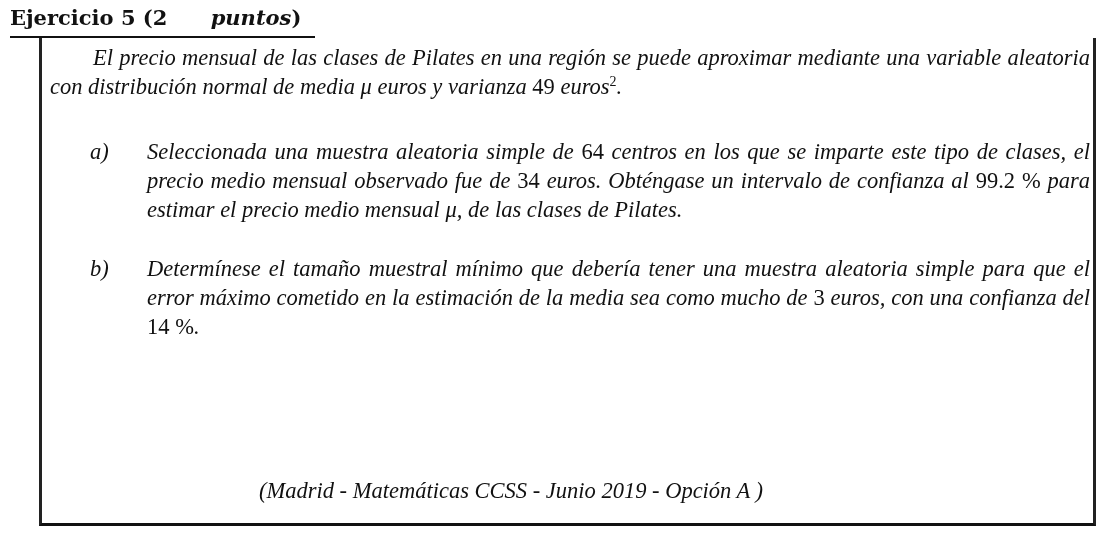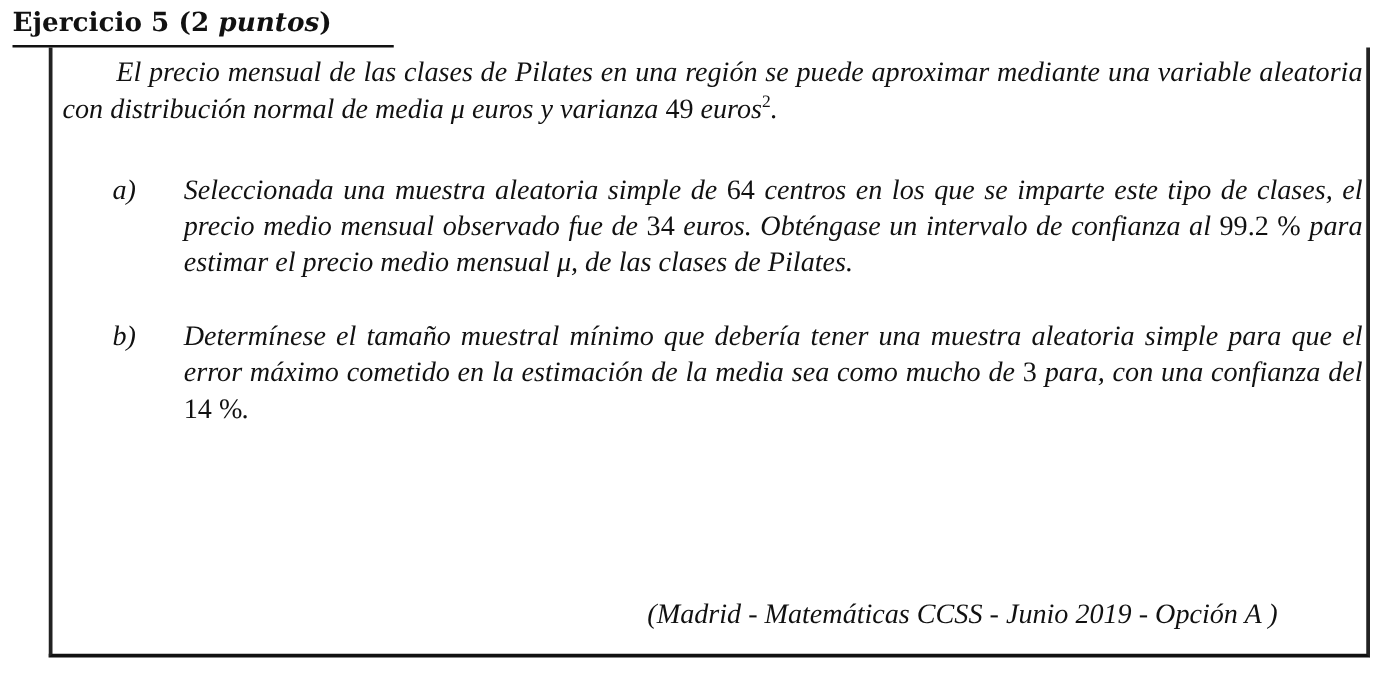--- a/index.html
+++ b/index.html
@@ -10,21 +10,21 @@
   }
   .header {
     position: absolute; left: 10px; top: 4px;
     font-family: "DejaVu Serif", serif;
     font-weight: bold; font-size: 21px; line-height: 28px;
     padding-bottom: 4px;
     border-bottom: 2px solid #111;
     width: 305px;
     white-space: nowrap;
   }
-  .header .it { font-style: italic; }
+  .header .it { font-style: italic; margin-left: 36px; }
   .frame {
     position: absolute; left: 39px; top: 38px;
     width: 1057px; height: 488px;
     border-left: 3px solid #222;
     border-right: 3px solid #222;
     border-bottom: 3px solid #111;
     box-sizing: border-box;
   }
   .body-text {
     position: absolute; left: 50px; top: 43px; width: 1040px;
@@ -38,21 +38,21 @@
   ol.items { list-style: none; margin: 0; padding: 0; }
   .item { position: relative; padding-left: 97px; padding-right: 0; }
   .item-a { margin-top: 36px; }
   .item-b { margin-top: 30px; }
   .item .label {
     position: absolute; left: 40px; top: 0; font-style: italic;
   }
   .item .text { display: block; text-align: justify; }
   .source {
     position: absolute; left: 0; width: 1022px; top: 478px;
-    text-align: right;
+    text-align: center;
     font-family: "Liberation Serif", serif;
     font-style: italic; font-size: 22.5px;
   }
 </style>
 </head>
 <body>
 
 <div class="header">
   <span>Ejercicio 5 (2 </span><span class="it">puntos</span><span>)</span>
 </div>
@@ -62,18 +62,18 @@
 <div class="body-text">
   <p class="intro"><span>El precio mensual de las clases de Pilates en una región se puede aproximar mediante una variable aleatoria con distribución normal de media </span><span>μ</span><span> euros y varianza </span><span class="num">49</span><span> euros</span><sup>2</sup><span>.</span></p>
 
   <ol class="items">
     <li class="item item-a">
       <span class="label">a)</span>
       <span class="text"><span>Seleccionada una muestra aleatoria simple de </span><span class="num">64</span><span> centros en los que se imparte este tipo de clases, el precio medio mensual observado fue de </span><span class="num">34</span><span> euros. Obténgase un intervalo de confianza al </span><span class="num">99.2 %</span><span> para estimar el precio medio mensual </span><span>μ</span><span>, de las clases de Pilates.</span></span>
     </li>
     <li class="item item-b">
       <span class="label">b)</span>
-      <span class="text"><span>Determínese el tamaño muestral mínimo que debería tener una muestra aleatoria simple para que el error máximo cometido en la estimación de la media sea como mucho de </span><span class="num">3</span><span> para, con una confianza del </span><span class="num">14 %</span><span>.</span></span>
+      <span class="text"><span>Determínese el tamaño muestral mínimo que debería tener una muestra aleatoria simple para que el error máximo cometido en la estimación de la media sea como mucho de </span><span class="num">3</span><span> euros, con una confianza del </span><span class="num">14 %</span><span>.</span></span>
     </li>
   </ol>
 </div>
 
 <div class="source">(Madrid - Matemáticas CCSS - Junio 2019 - Opción A )</div>
 
 </body></html>

